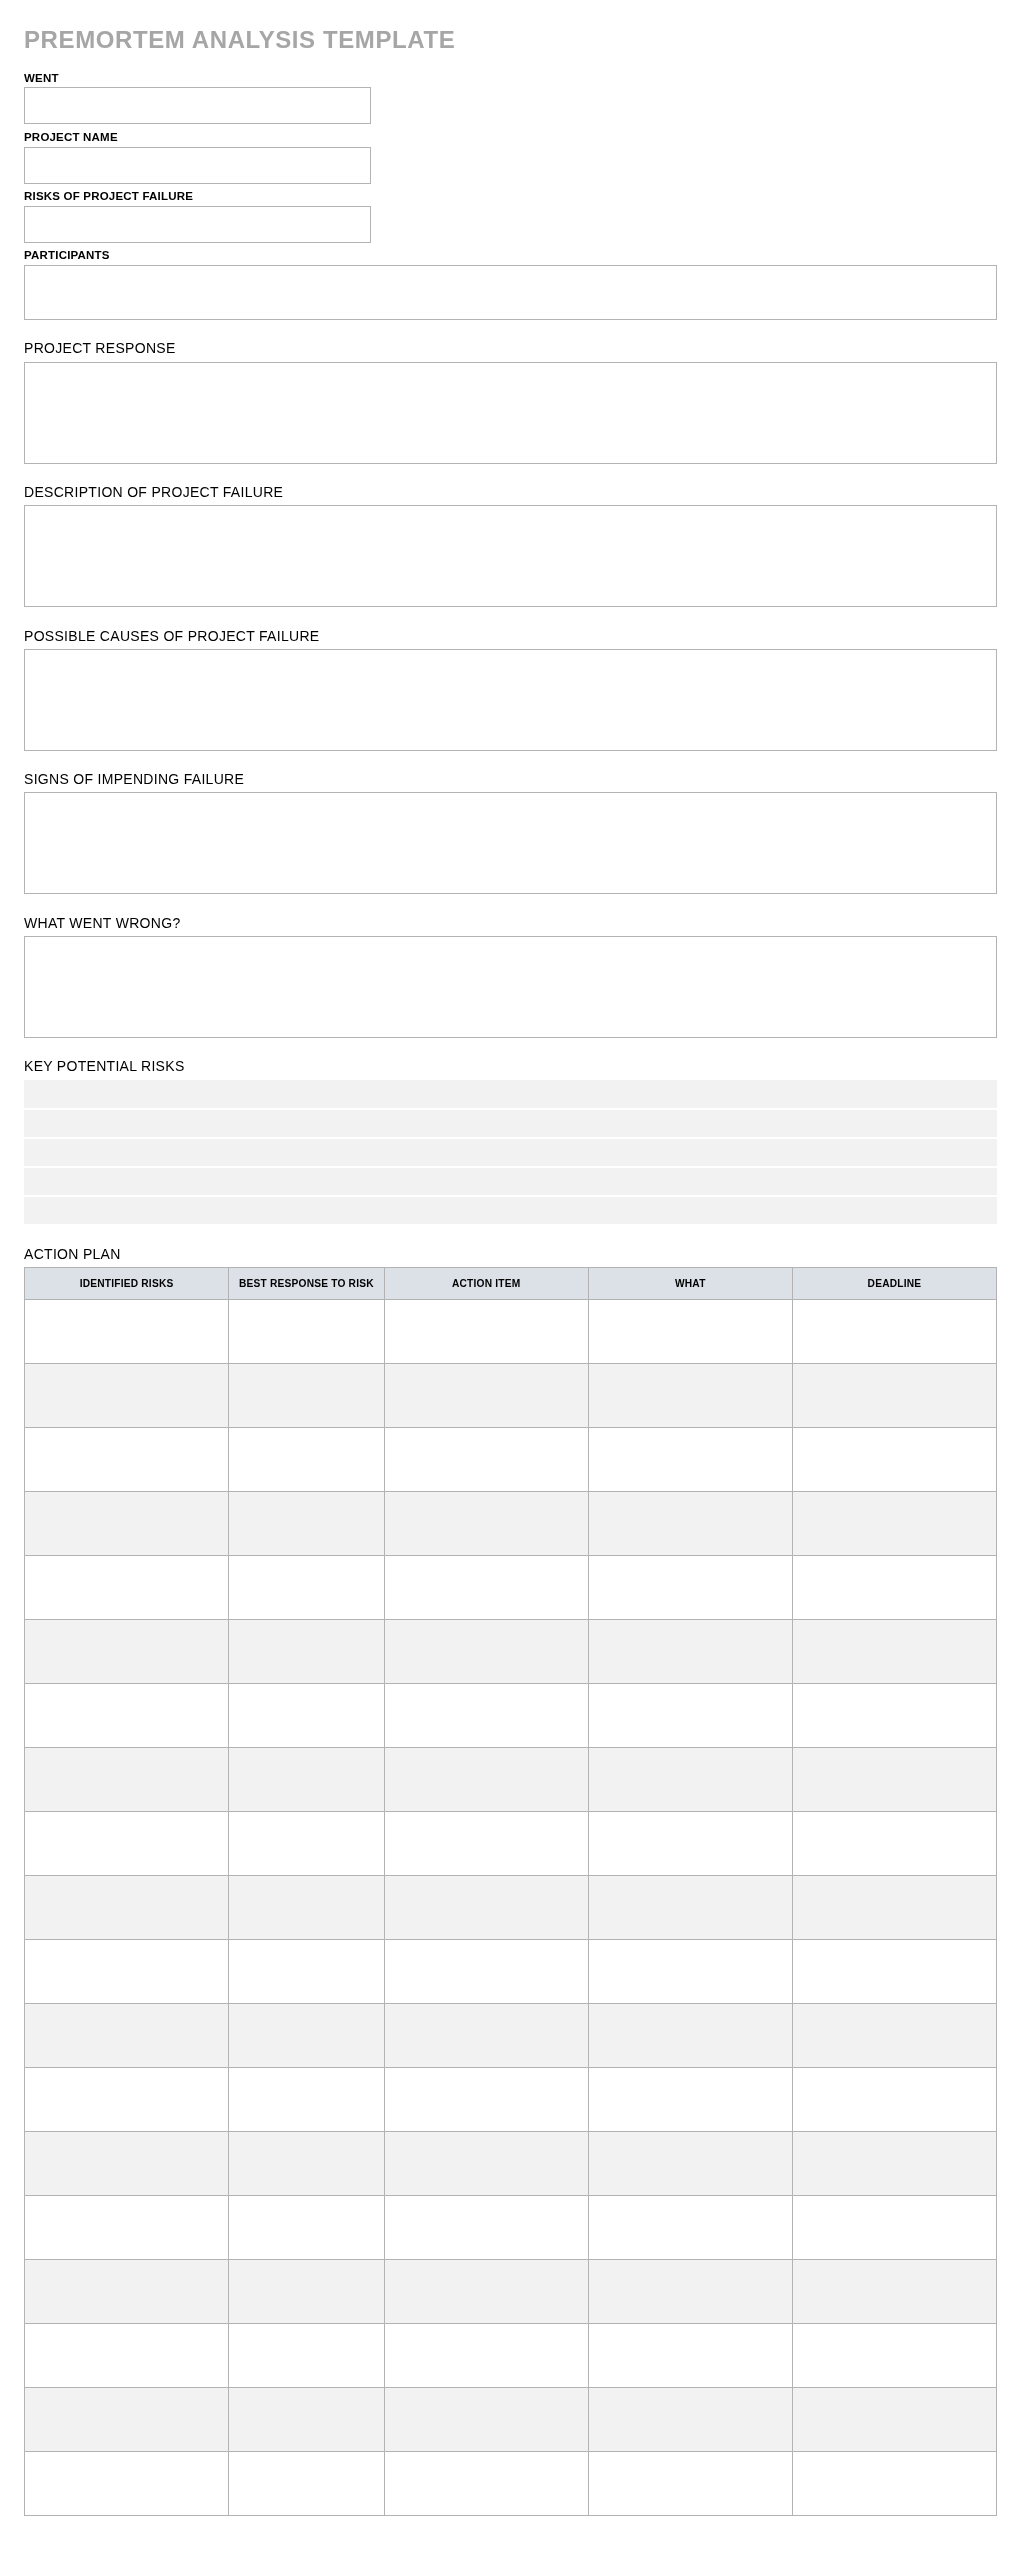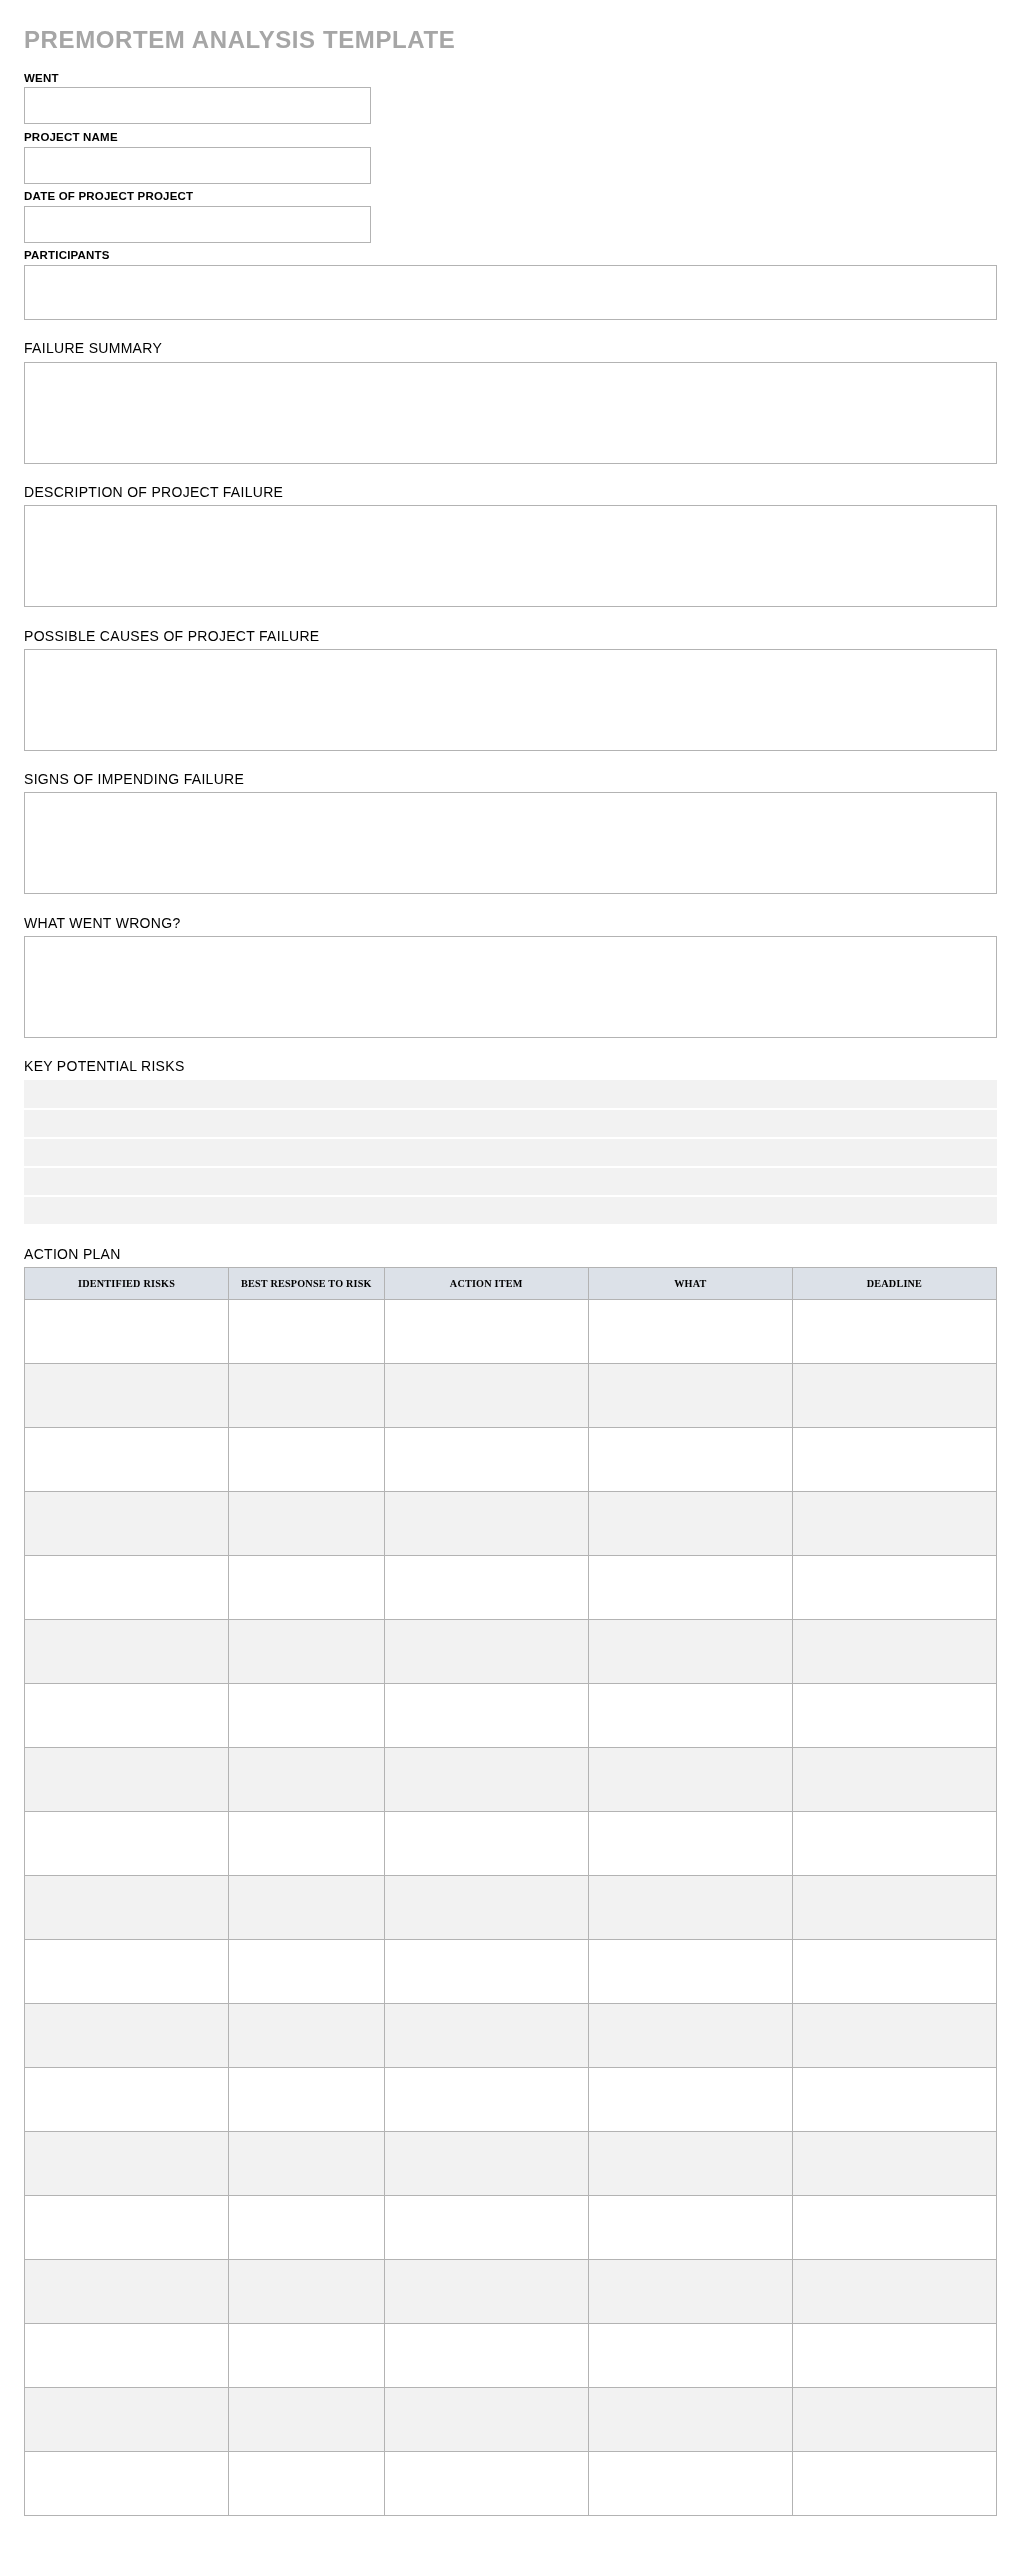--- a/index.html
+++ b/index.html
@@ -74,21 +74,20 @@
   }
   .risks-table td {
     height: 29px;
     background: #f2f2f2;
     border-bottom: 2.6px solid #ffffff;
     padding: 2.6px 5.1px;
   }
   .action-table {
     width: 100%;
     border-collapse: collapse;
-    font-family: Liberation Serif, serif;
   }
   .action-table th {
     background: #dce1e8;
     border: 0.6px solid #b3b3b3;
     font-size: 10.2px;
     font-weight: bold;
     color: #000000;
     text-align: center;
     padding: 10.2px 5.1px;
     letter-spacing: 0.2px;
@@ -114,27 +113,27 @@
 <body>
 
 <h1 class="title">PREMORTEM ANALYSIS TEMPLATE</h1>
 
 <div class="field-label-bold">WENT</div>
 <input class="input-small" type="text" value="" style="">
 
 <div class="field-label-bold">PROJECT NAME</div>
 <input class="input-small" type="text" value="" style="">
 
-<div class="field-label-bold">DATE OF PROJECT PROJECT</div>
+<div class="field-label-bold">RISKS OF PROJECT FAILURE</div>
 <input class="input-small" type="text" value="" style="">
 
 <div class="field-label-bold">PARTICIPANTS</div>
 <textarea class="input-full" style=""></textarea>
 
-<div class="section-label">FAILURE SUMMARY</div>
+<div class="section-label">PROJECT RESPONSE</div>
 <textarea class="textarea-large" style=""></textarea>
 
 <div class="section-label">DESCRIPTION OF PROJECT FAILURE</div>
 <textarea class="textarea-large" style=""></textarea>
 
 <div class="section-label">POSSIBLE CAUSES OF PROJECT FAILURE</div>
 <textarea class="textarea-large" style=""></textarea>
 
 <div class="section-label">SIGNS OF IMPENDING FAILURE</div>
 <textarea class="textarea-large" style=""></textarea>

